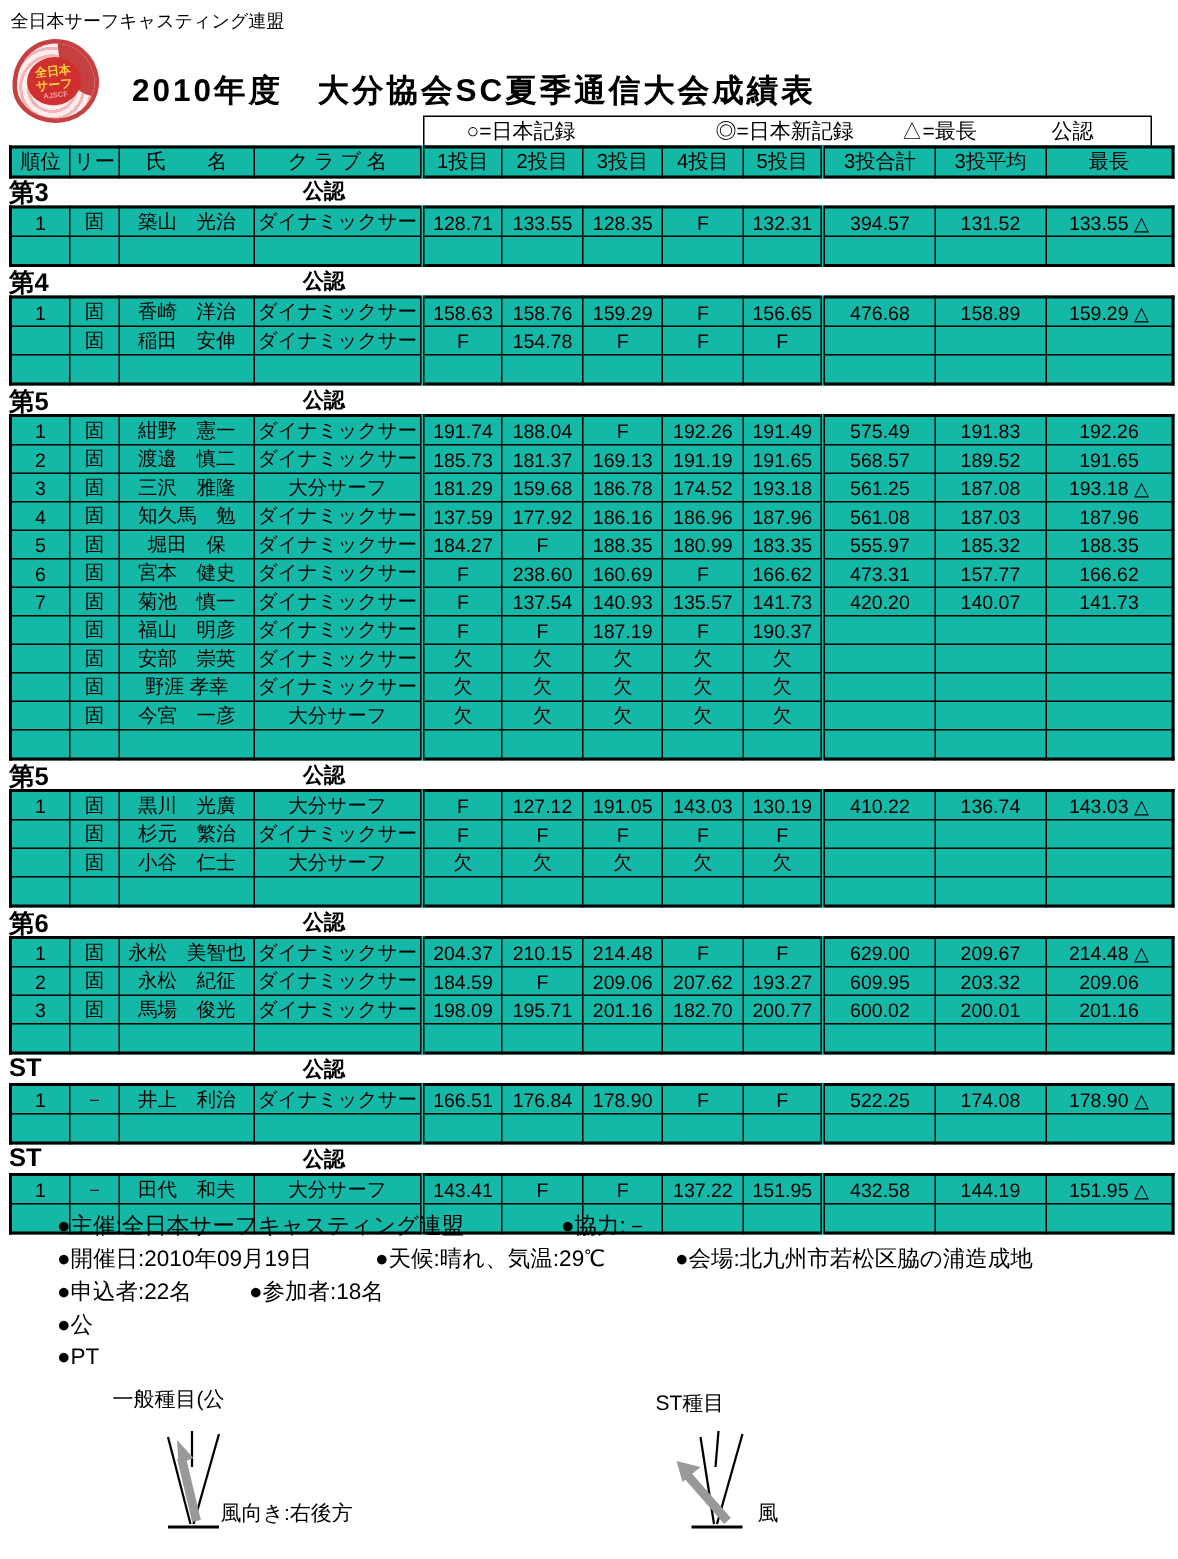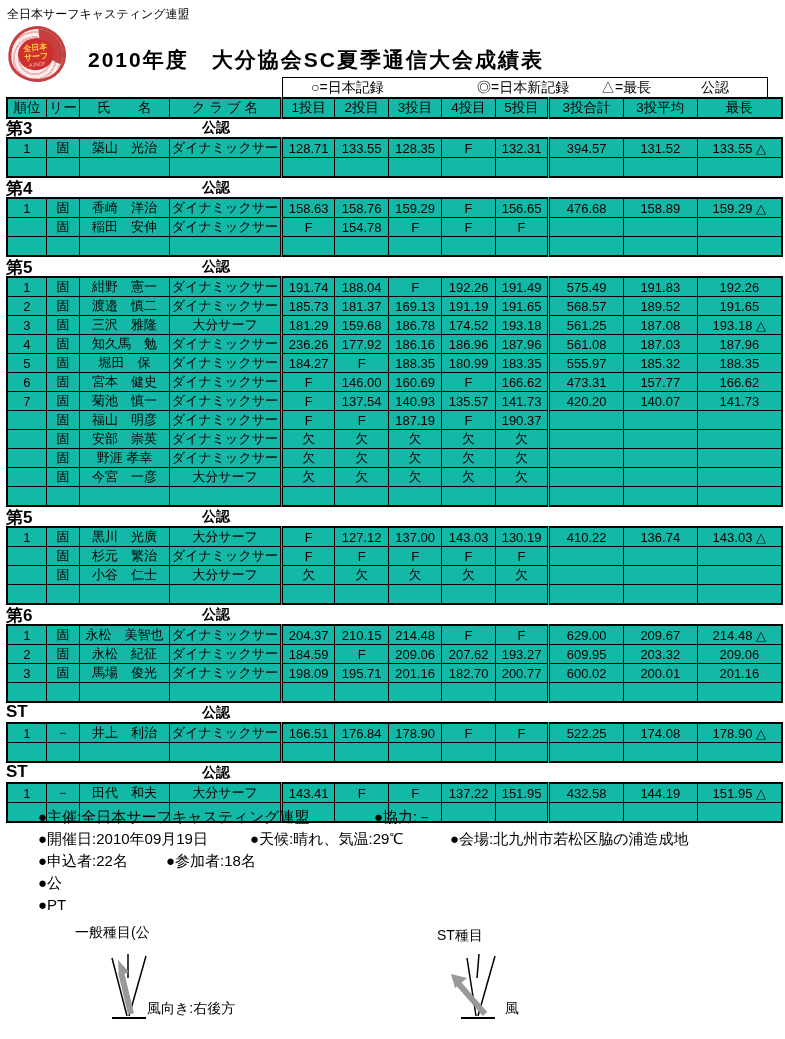--- a/index.html
+++ b/index.html
@@ -300,21 +300,21 @@
             <td>193.18</td>
             <td>561.25</td>
             <td>187.08</td>
             <td>193.18 △</td>
           </tr>
           <tr>
             <td>4</td>
             <td>固</td>
             <td>知久馬　勉</td>
             <td>ダイナミックサー</td>
-            <td>236.26</td>
+            <td>137.59</td>
             <td>177.92</td>
             <td>186.16</td>
             <td>186.96</td>
             <td>187.96</td>
             <td>561.08</td>
             <td>187.03</td>
             <td>187.96</td>
           </tr>
           <tr>
             <td>5</td>
@@ -329,21 +329,21 @@
             <td>555.97</td>
             <td>185.32</td>
             <td>188.35</td>
           </tr>
           <tr>
             <td>6</td>
             <td>固</td>
             <td>宮本　健史</td>
             <td>ダイナミックサー</td>
             <td>F</td>
-            <td>146.00</td>
+            <td>238.60</td>
             <td>160.69</td>
             <td>F</td>
             <td>166.62</td>
             <td>473.31</td>
             <td>157.77</td>
             <td>166.62</td>
           </tr>
           <tr>
             <td>7</td>
             <td>固</td>
@@ -453,21 +453,21 @@
           <col class="c11">
       </colgroup>
       <tbody>
           <tr>
             <td>1</td>
             <td>固</td>
             <td>黒川　光廣</td>
             <td>大分サーフ</td>
             <td>F</td>
             <td>127.12</td>
-            <td>137.00</td>
+            <td>191.05</td>
             <td>143.03</td>
             <td>130.19</td>
             <td>410.22</td>
             <td>136.74</td>
             <td>143.03 △</td>
           </tr>
           <tr>
             <td></td>
             <td>固</td>
             <td>杉元　繁治</td>

